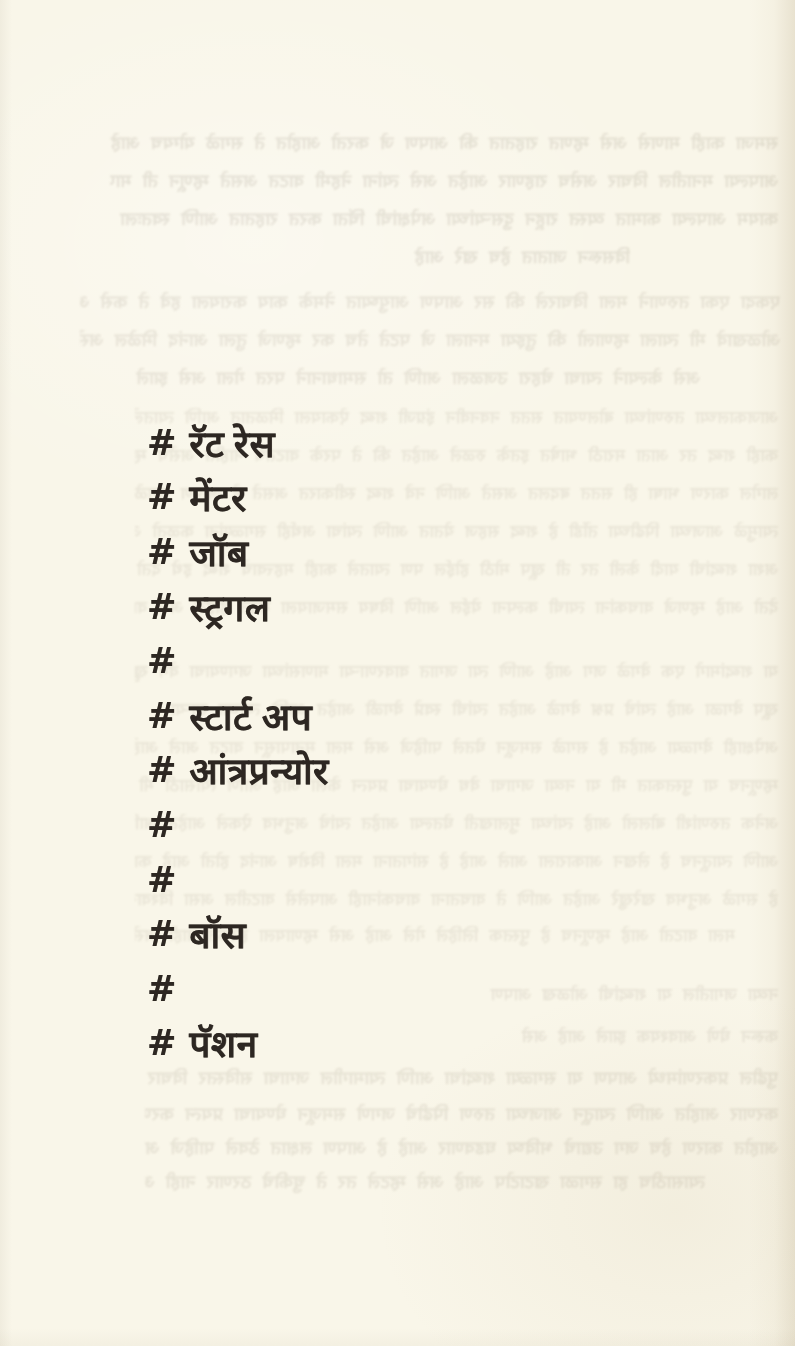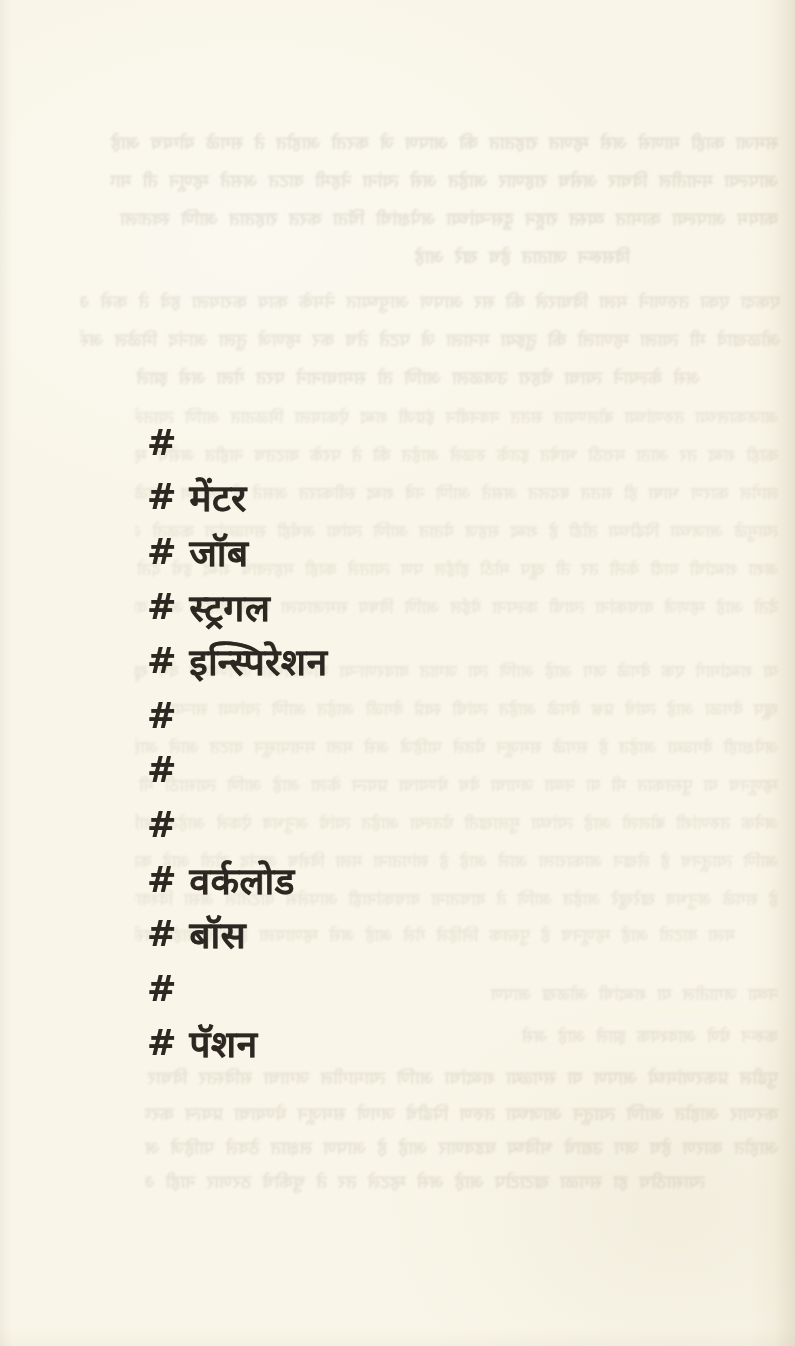--- a/index.html
+++ b/index.html
@@ -94,49 +94,50 @@
       <div class="bleed-line" style="top: 1027px; left: 432px; width: 346px; font-size: 17px; opacity: 0.13;">करून घेणे आवश्यक झाले आहे असे</div>
       <div class="bleed-line" style="top: 1068px; left: 145px; width: 633px; font-size: 18px; opacity: 0.15;">पुढील प्रकरणांमध्ये आपण या सगळ्या शब्दांचा आणि त्यामागील जगाचा सविस्तर विचार करणार</div>
       <div class="bleed-line" style="top: 1104px; left: 145px; width: 633px; font-size: 18px; opacity: 0.15;">करणार आहोत आणि त्यातून आजच्या तरुण पिढीचे जगणे समजून घेण्याचा प्रयत्न करणार आहोत</div>
       <div class="bleed-line" style="top: 1138px; left: 145px; width: 633px; font-size: 18px; opacity: 0.15;">आहोत कारण हेच जग उद्याचे भविष्य घडवणार आहे हे आपण लक्षात ठेवले पाहिजे आणि म्हणून</div>
       <div class="bleed-line" style="top: 1172px; left: 145px; width: 560px; font-size: 18px; opacity: 0.15;">त्यासाठीच हा सगळा खटाटोप आहे असे म्हटले तर ते चुकीचे ठरणार नाही असे वाटते</div>
     </div>
 
   <ul class="hashtags" id="hashtag-list">
       <li class="hashtag-item">
         <span class="hash">#</span>
+        <span class="word">रॅट रेस</span>
       </li>
       <li class="hashtag-item">
         <span class="hash">#</span>
         <span class="word">मेंटर</span>
       </li>
       <li class="hashtag-item">
         <span class="hash">#</span>
         <span class="word">जॉब</span>
       </li>
       <li class="hashtag-item">
         <span class="hash">#</span>
         <span class="word">स्ट्रगल</span>
       </li>
       <li class="hashtag-item">
         <span class="hash">#</span>
-        <span class="word">इन्स्पिरेशन</span>
+      </li>
+      <li class="hashtag-item">
+        <span class="hash">#</span>
+        <span class="word">स्टार्ट अप</span>
+      </li>
+      <li class="hashtag-item">
+        <span class="hash">#</span>
+        <span class="word">आंत्रप्रन्योर</span>
       </li>
       <li class="hashtag-item">
         <span class="hash">#</span>
       </li>
       <li class="hashtag-item">
         <span class="hash">#</span>
-      </li>
-      <li class="hashtag-item">
-        <span class="hash">#</span>
-      </li>
-      <li class="hashtag-item">
-        <span class="hash">#</span>
-        <span class="word">वर्कलोड</span>
       </li>
       <li class="hashtag-item">
         <span class="hash">#</span>
         <span class="word">बॉस</span>
       </li>
       <li class="hashtag-item">
         <span class="hash">#</span>
       </li>
       <li class="hashtag-item">
         <span class="hash">#</span>

